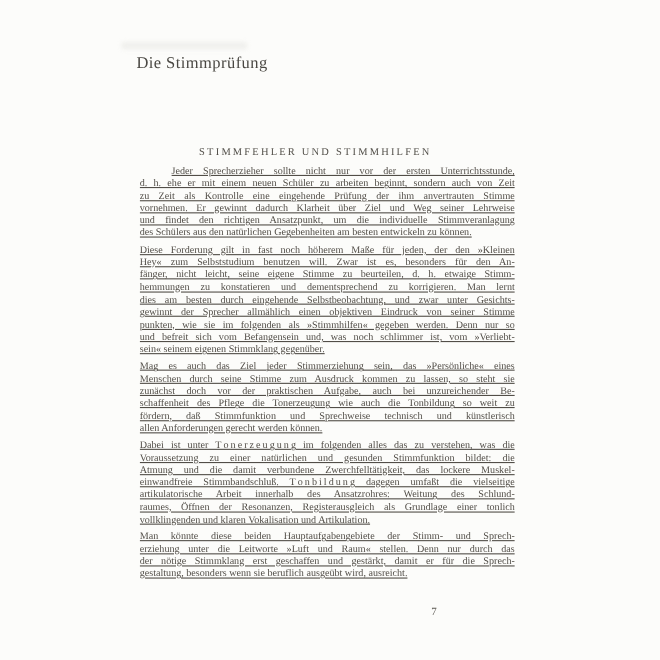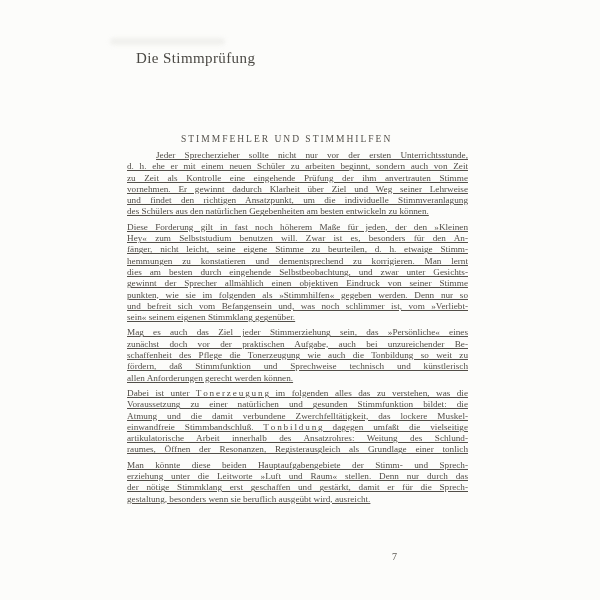--- a/index.html
+++ b/index.html
@@ -21,21 +21,21 @@
     top: 38px;
     width: 115px;
     height: 7px;
     background: #ededea;
     border-radius: 4px;
     filter: blur(2px);
     opacity: 0.8;
   }
   .chapter-heading {
     position: absolute;
-    left: 136px;
+    left: 124px;
     top: 50px;
     margin: 0;
     font-size: 15px;
     font-weight: 400;
     letter-spacing: 0.4px;
     color: #4a4843;
   }
   .section-title {
     position: absolute;
     left: 165px;
@@ -104,32 +104,34 @@
         <div class="line">fänger, nicht leicht, seine eigene Stimme zu beurteilen, d. h. etwaige Stimm-</div>
         <div class="line">hemmungen zu konstatieren und dementsprechend zu korrigieren. Man lernt</div>
         <div class="line">dies am besten durch eingehende Selbstbeobachtung, und zwar unter Gesichts-</div>
         <div class="line">gewinnt der Sprecher allmählich einen objektiven Eindruck von seiner Stimme</div>
         <div class="line">punkten, wie sie im folgenden als »Stimmhilfen« gegeben werden. Denn nur so</div>
         <div class="line">und befreit sich vom Befangensein und, was noch schlimmer ist, vom »Verliebt-</div>
         <div class="line last">sein« seinem eigenen Stimmklang gegenüber.</div>
       </div>
       <div class="para">
         <div class="line">Mag es auch das Ziel jeder Stimmerziehung sein, das »Persönliche« eines</div>
+        <div class="line">Menschen durch seine Stimme zum Ausdruck kommen zu lassen, so steht sie</div>
         <div class="line">zunächst doch vor der praktischen Aufgabe, auch bei unzureichender Be-</div>
         <div class="line">schaffenheit des Pflege die Tonerzeugung wie auch die Tonbildung so weit zu</div>
         <div class="line">fördern, daß Stimmfunktion und Sprechweise technisch und künstlerisch</div>
         <div class="line last">allen Anforderungen gerecht werden können.</div>
       </div>
       <div class="para">
         <div class="line">Dabei ist unter T o n e r z e u g u n g im folgenden alles das zu verstehen, was die</div>
         <div class="line">Voraussetzung zu einer natürlichen und gesunden Stimmfunktion bildet: die</div>
         <div class="line">Atmung und die damit verbundene Zwerchfelltätigkeit, das lockere Muskel-</div>
         <div class="line">einwandfreie Stimmbandschluß. T o n b i l d u n g dagegen umfaßt die vielseitige</div>
         <div class="line">artikulatorische Arbeit innerhalb des Ansatzrohres: Weitung des Schlund-</div>
         <div class="line">raumes, Öffnen der Resonanzen, Registerausgleich als Grundlage einer tonlich</div>
+        <div class="line last">vollklingenden und klaren Vokalisation und Artikulation.</div>
       </div>
       <div class="para">
         <div class="line">Man könnte diese beiden Hauptaufgabengebiete der Stimm- und Sprech-</div>
         <div class="line">erziehung unter die Leitworte »Luft und Raum« stellen. Denn nur durch das</div>
         <div class="line">der nötige Stimmklang erst geschaffen und gestärkt, damit er für die Sprech-</div>
         <div class="line last">gestaltung, besonders wenn sie beruflich ausgeübt wird, ausreicht.</div>
       </div>
     </div>
   <div class="page-number">7</div>
 </div>

